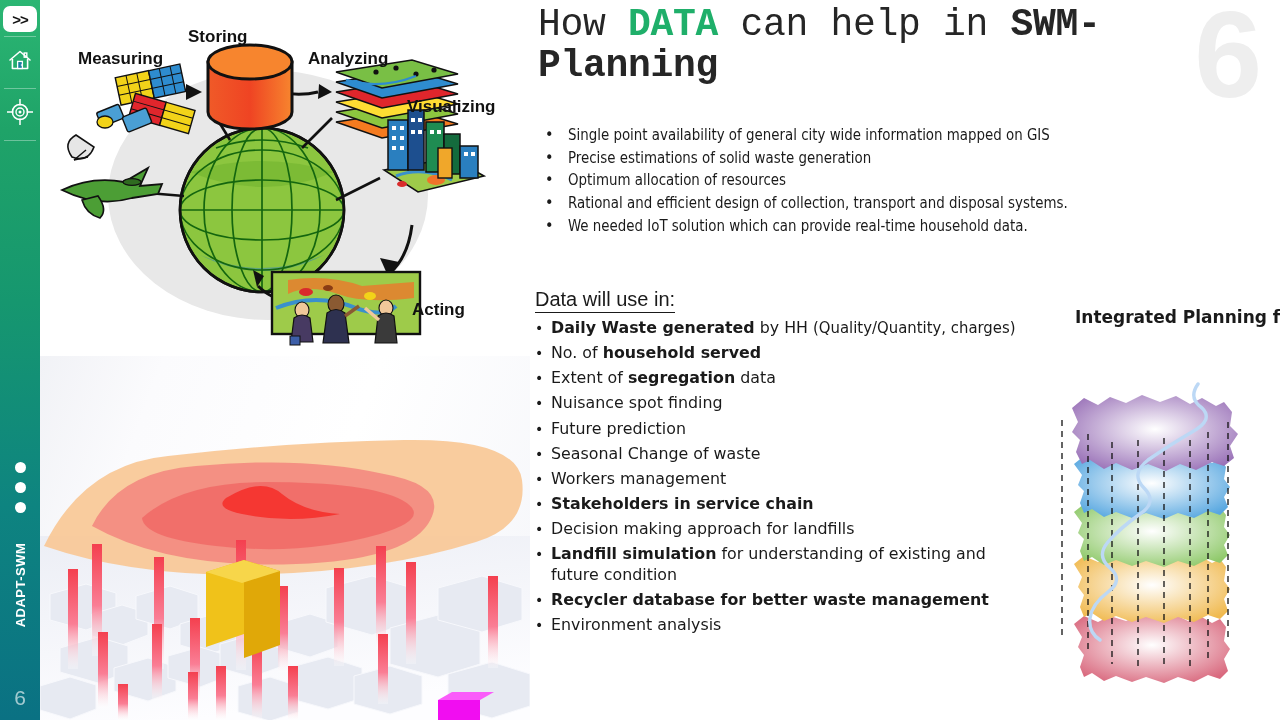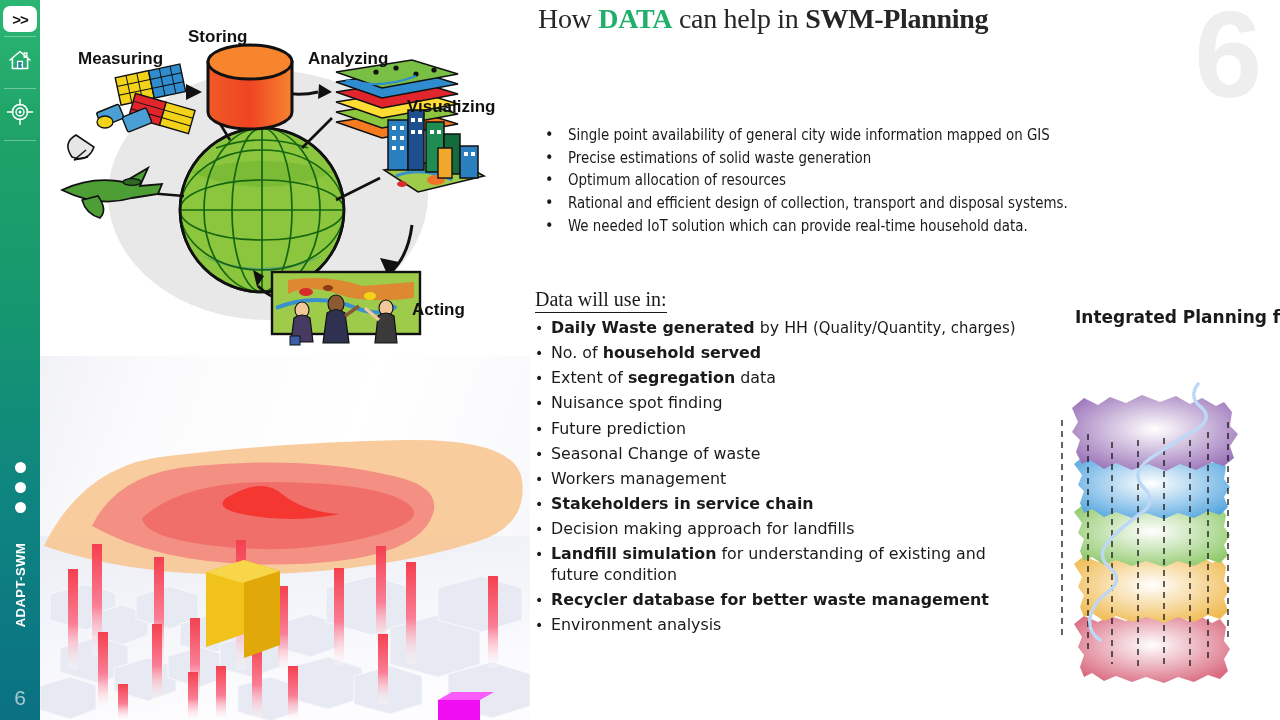--- a/index.html
+++ b/index.html
@@ -69,42 +69,42 @@
     background:#ffffff;
   }
   .watermark{
     position:absolute; right:18px; top:-6px;
     font-family:"Liberation Sans", sans-serif;
     font-size:122px; font-weight:bold; color:#eeeeee; line-height:1;
     user-select:none;
   }
   .title{
     position:absolute; left:8px; top:4px; width:620px;
-    font-family:Liberation Serif, serif;
-    font-size:28px; line-height:1.08; color:#262626; font-weight:normal;
+    font-family:Liberation Mono, monospace;
+    font-size:38px; line-height:1.08; color:#262626; font-weight:normal;
     letter-spacing:-0.3px;
   }
   .title b{ font-weight:bold; color:#262626; }
   .title .green{ font-weight:bold; color:#1faf6a; }
 
   .top-bullets{
     position:absolute; left:8px; top:124px; width:730px;
   }
   .tb-row{
     display:flex; align-items:flex-start;
     font-family:"DejaVu Sans", sans-serif;
     font-size:16px; line-height:1.42; color:#1a1a1a;
     font-stretch:condensed;
   }
   .tb-bullet{ width:30px; flex:0 0 30px; text-align:left; padding-left:7px; }
   .tb-text{ flex:1; transform:scaleX(.93); transform-origin:left center; }
 
   .dwu-head{
     position:absolute; left:5px; top:288px;
-    font-family:Liberation Serif, serif;
+    font-family:Liberation Sans, sans-serif;
     font-size:20px; color:#1a1a1a;
     border-bottom:1.5px solid #1a1a1a; padding-bottom:1px;
     display:inline-block;
   }
   .dwu-list{
     position:absolute; left:5px; top:318px; width:500px;
   }
   .dwu-row{
     display:flex; align-items:flex-start;
     font-family:"DejaVu Sans", sans-serif;

